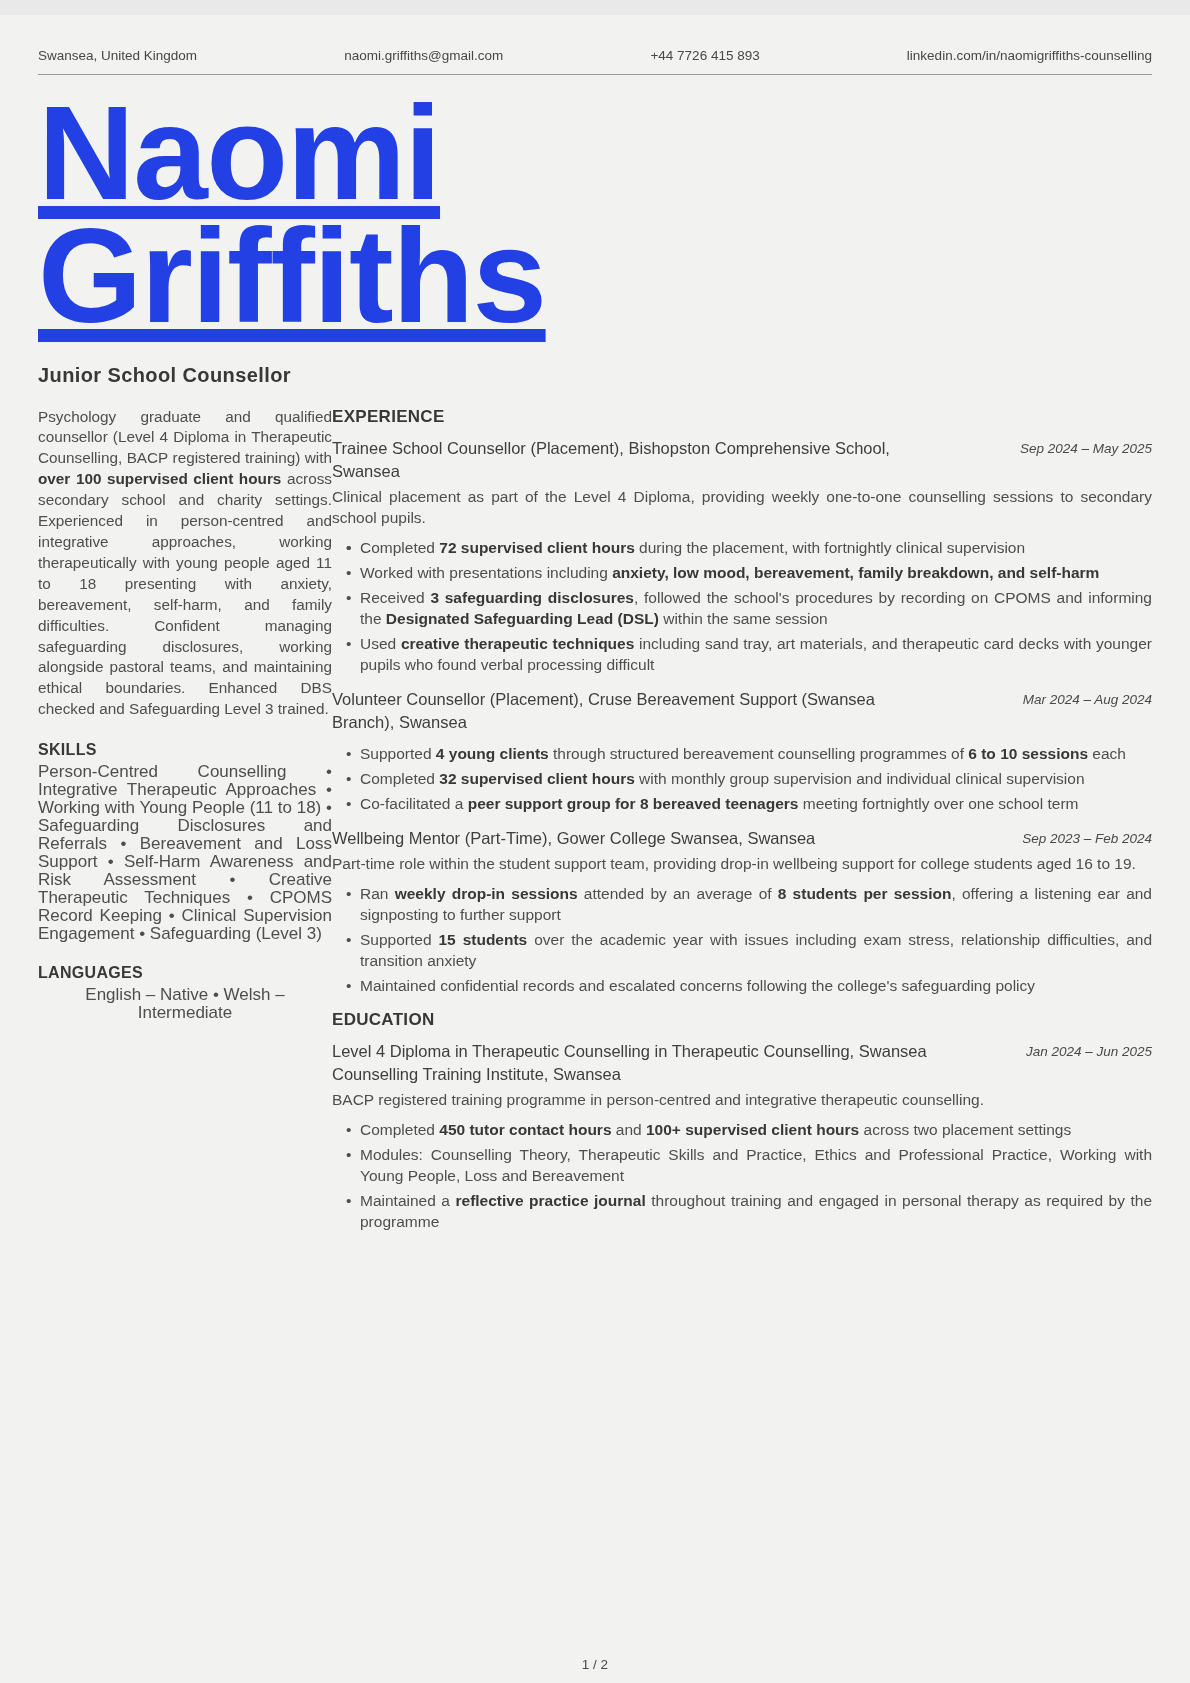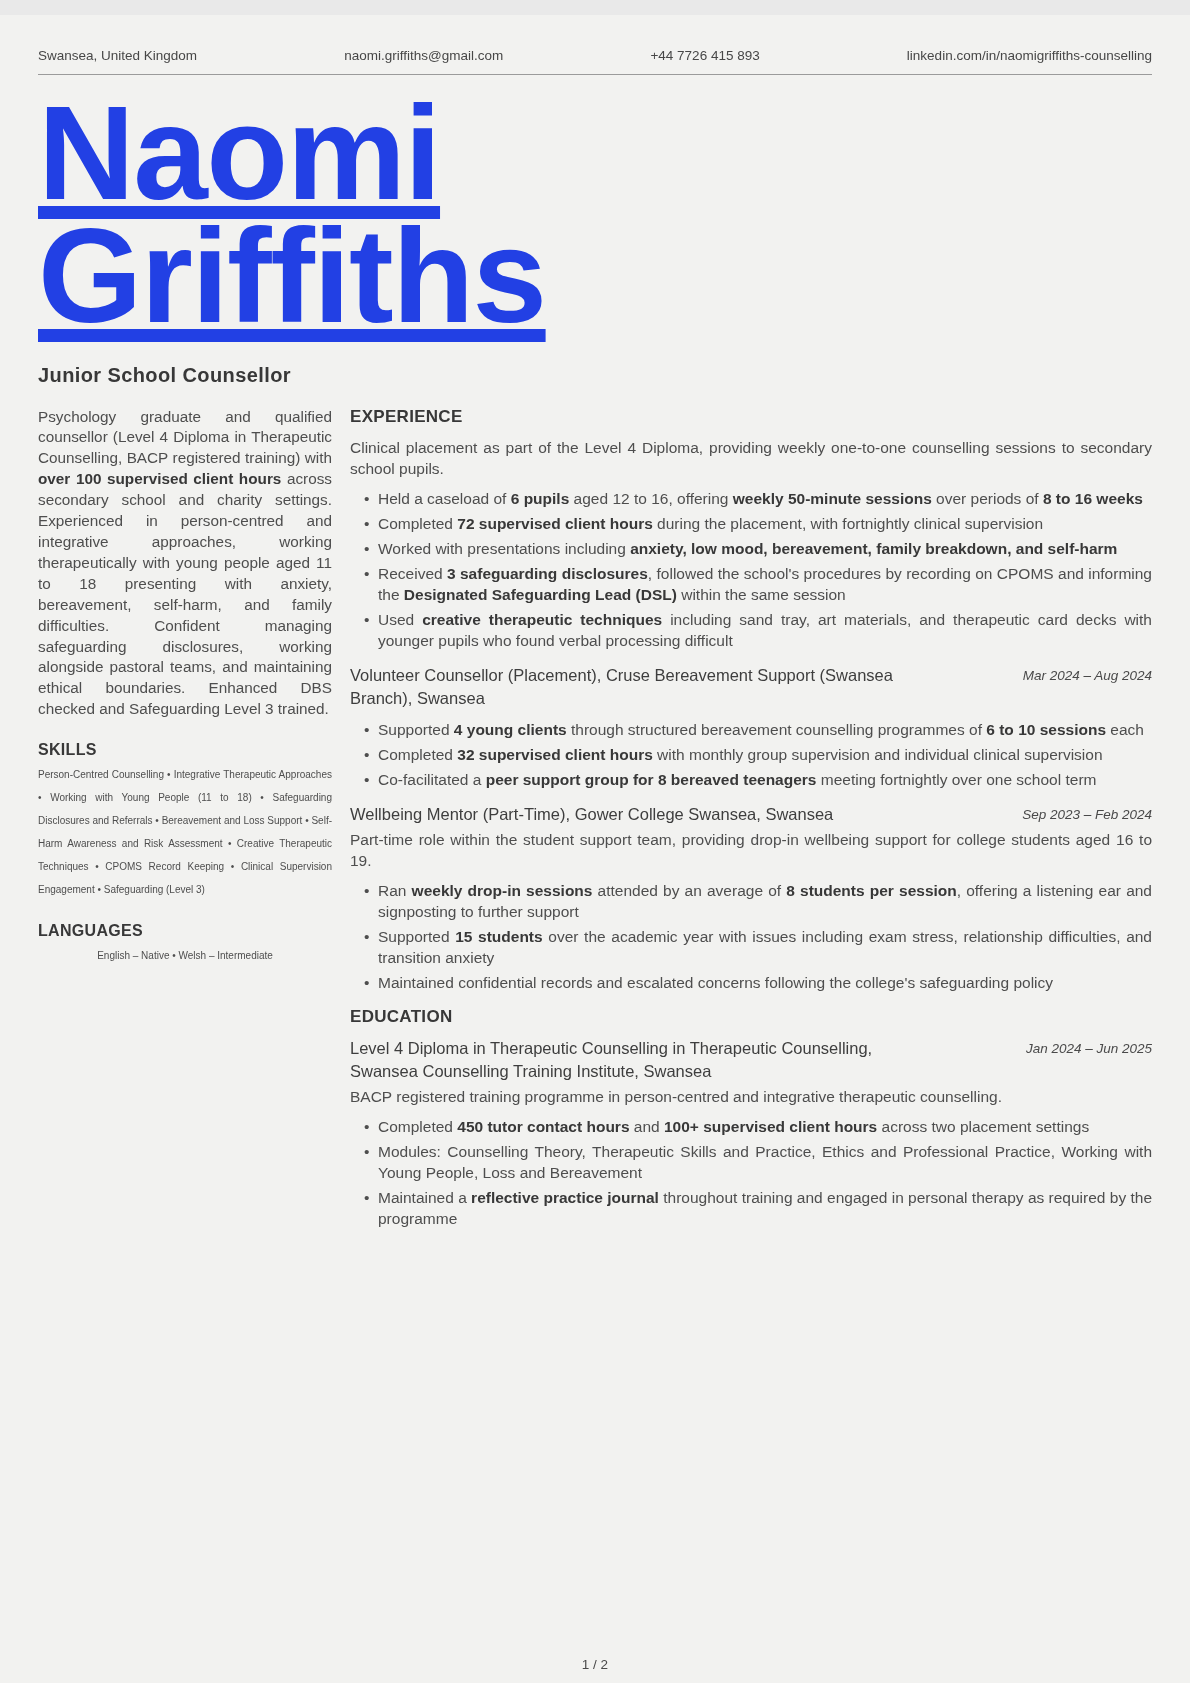--- a/index.html
+++ b/index.html
@@ -21,25 +21,25 @@
     font-size:13.5px;color:#474747;
   }
   .name{
     color:var(--accent);font-size:134px;font-weight:700;line-height:0.92;
     letter-spacing:-1.5px;margin-top:16px;text-decoration:underline;
   }
   .headline{
     font-size:20px;font-weight:700;color:var(--strong);
     letter-spacing:0.4px;margin-top:26px;
   }
-  .columns{display:flex;gap:18px;margin-top:20px;}
+  .columns{display:flex;margin-top:20px;}
   .left-col{width:294px;flex:0 0 auto;}
   .summary{font-size:15.3px;line-height:20.9px;text-align:justify;hyphens:auto;word-break:break-word;}
   .side-h{font-size:16px;font-weight:700;color:var(--strong);letter-spacing:0.3px;margin-top:21px;margin-bottom:4px;}
-  .side-text{font-size:10px;line-height:23px;text-align:justify;hyphens:auto;word-break:break-word;}
+  .side-text{font-size:17px;line-height:18px;text-align:justify;hyphens:auto;word-break:break-word;}
   .side-text.langs{text-align:center;}
   .right-col{flex:1;min-width:0;}
   .sec-h{font-size:17px;font-weight:700;color:var(--strong);letter-spacing:0.3px;margin-bottom:10px;}
   .section + .section{margin-top:14px;}
   .entry{margin-bottom:13px;}
   .entry-head{display:flex;align-items:flex-start;gap:14px;}
   .entry-title{flex:0 1 auto;max-width:73%;font-size:16.5px;line-height:23px;color:#3e3e3e;}
   .entry-dates{font-style:italic;font-size:13.5px;color:#4a4a4a;white-space:nowrap;margin-left:auto;padding-top:4px;}
   .entry-desc{font-size:15.5px;line-height:21px;text-align:justify;margin-top:3px;}
   .bullets{list-style:none;margin:9px 0 4px;padding-left:28px;}
@@ -74,23 +74,27 @@
       <h3 class="side-h">SKILLS</h3>
       <p class="side-text">Person-Centred Counselling • Integrative Therapeutic Approaches • Working with Young People (11 to 18) • Safeguarding Disclosures and Referrals • Bereavement and Loss Support • Self-Harm Awareness and Risk Assessment • Creative Therapeutic Techniques • CPOMS Record Keeping • Clinical Supervision Engagement • Safeguarding (Level 3)</p>
       <h3 class="side-h">LANGUAGES</h3>
       <p class="side-text langs">English – Native • Welsh – Intermediate</p>
     </aside>
 
     <main class="right-col">
         <section class="section">
           <h2 class="sec-h">EXPERIENCE</h2>
           <article class="entry">
+            <div class="entry-head">
+              <div class="entry-title">Trainee School Counsellor (Placement), Bishopston Comprehensive School, Swansea</div>
+              <div class="entry-dates">Sep 2024 – May 2025</div>
+            </div>
             <p class="entry-desc">Clinical placement as part of the Level 4 Diploma, providing weekly one-to-one counselling sessions to secondary school pupils.</p>
             <ul class="bullets">
-              <li class="bullet"><span class="marker">•</span><span class="btext"><span>Held a caseload of </span><span class="b">6 pupils</span><span> aged 12 to 16, offering </span><span class="b">weekly 50-minute sessions</span><span> over periods of </span><span class="b">8 to 16 weeks</span></span></li>
+              <li class="bullet"><span class="marker">•</span></li>
               <li class="bullet"><span class="marker">•</span><span class="btext"><span>Completed </span><span class="b">72 supervised client hours</span><span> during the placement, with fortnightly clinical supervision</span></span></li>
               <li class="bullet"><span class="marker">•</span><span class="btext"><span>Worked with presentations including </span><span class="b">anxiety, low mood, bereavement, family breakdown, and self-harm</span></span></li>
               <li class="bullet"><span class="marker">•</span><span class="btext"><span>Received </span><span class="b">3 safeguarding disclosures</span><span>, followed the school's procedures by recording on CPOMS and informing the </span><span class="b">Designated Safeguarding Lead (DSL)</span><span> within the same session</span></span></li>
               <li class="bullet"><span class="marker">•</span><span class="btext"><span>Used </span><span class="b">creative therapeutic techniques</span><span> including sand tray, art materials, and therapeutic card decks with younger pupils who found verbal processing difficult</span></span></li>
             </ul>
           </article>
           <article class="entry">
             <div class="entry-head">
               <div class="entry-title">Volunteer Counsellor (Placement), Cruse Bereavement Support (Swansea Branch), Swansea</div>
               <div class="entry-dates">Mar 2024 – Aug 2024</div>

